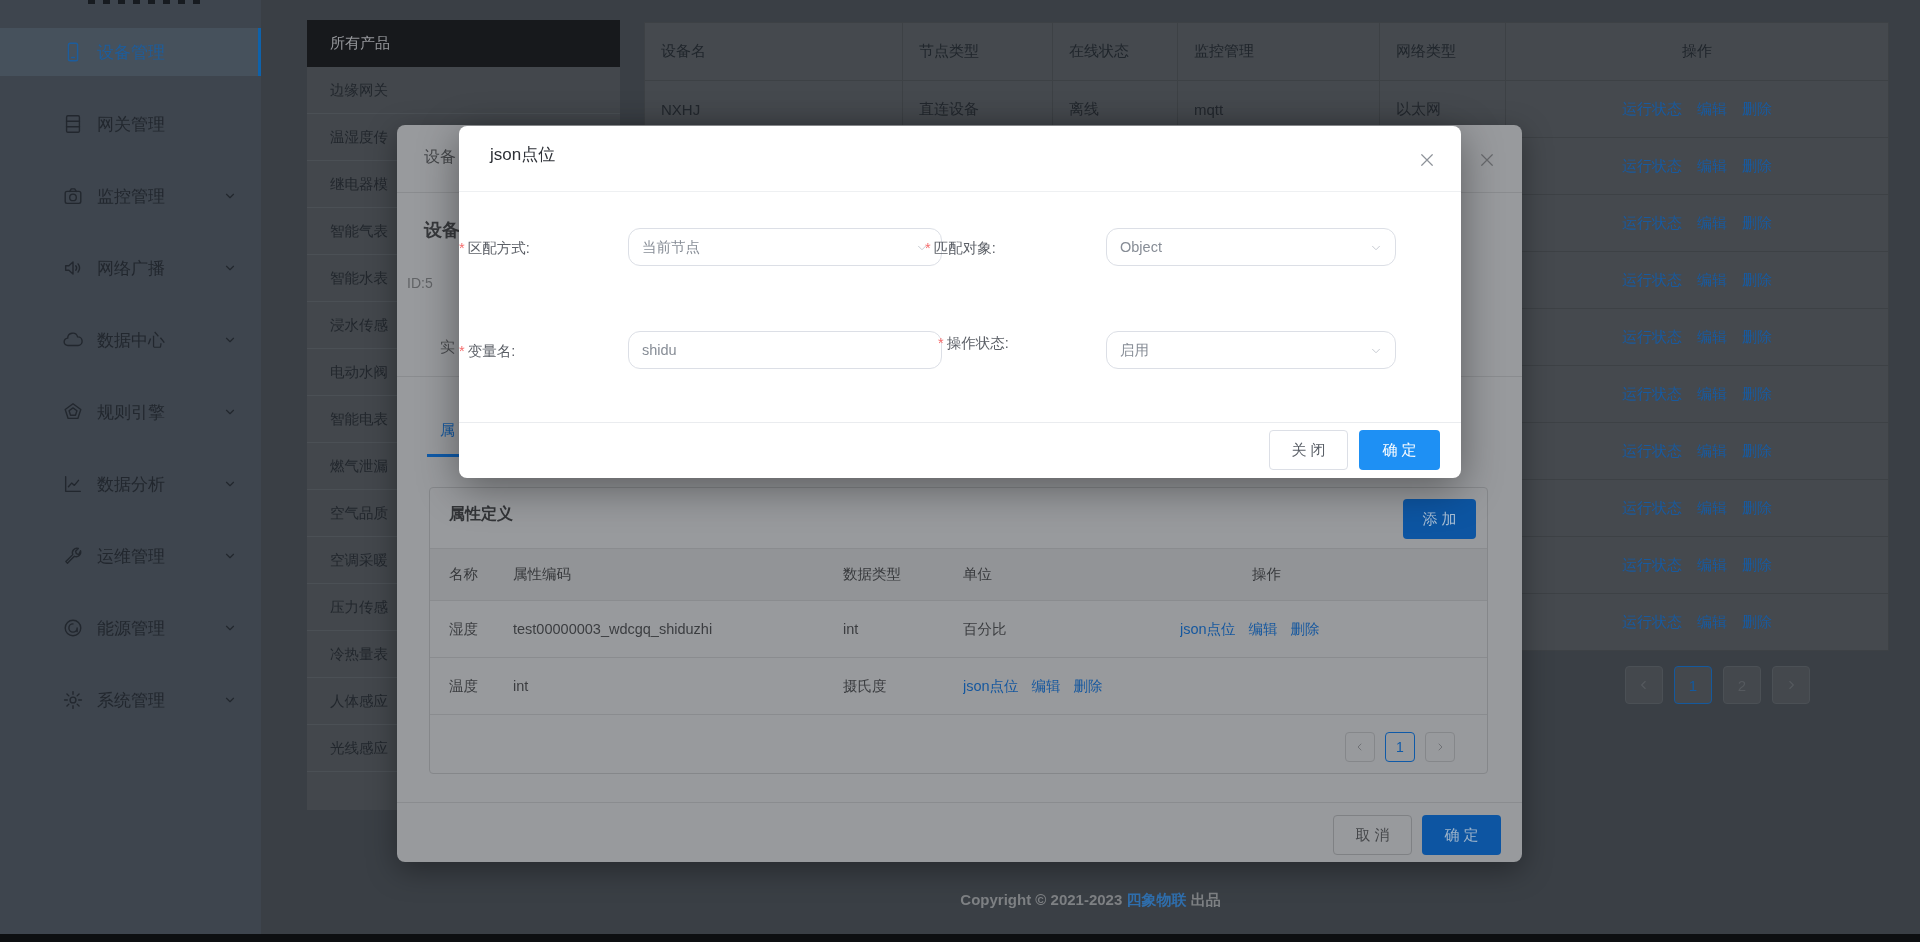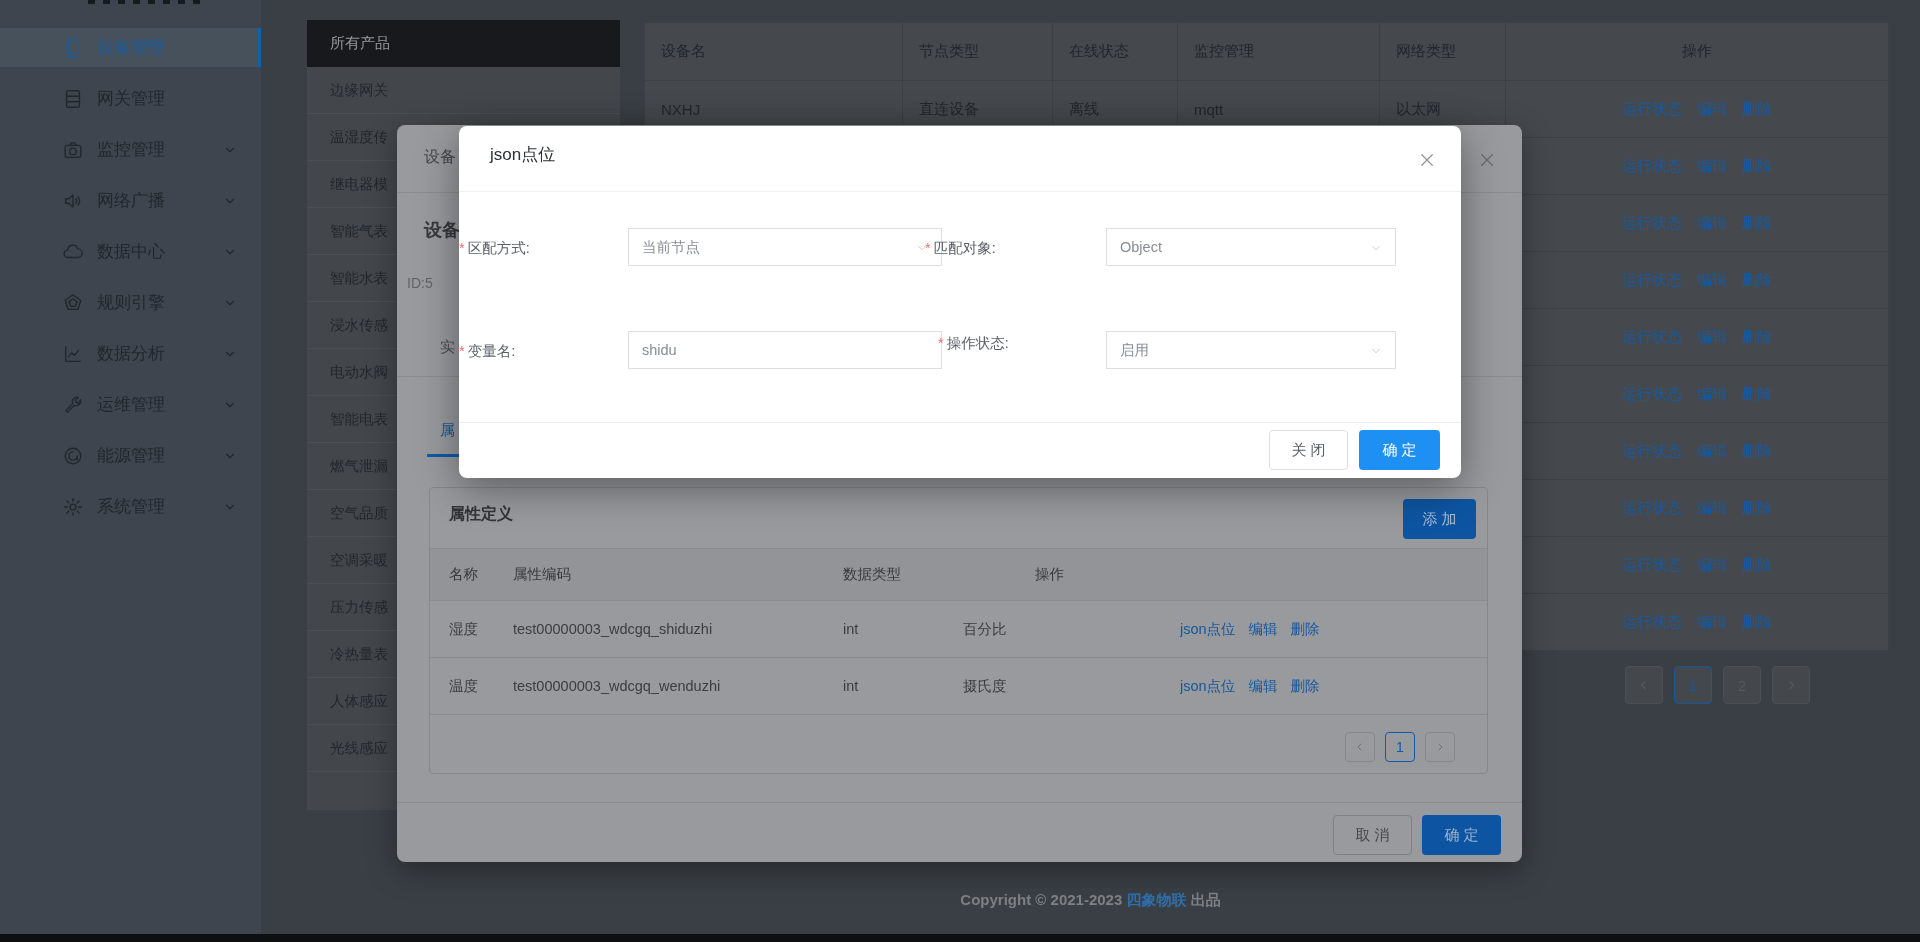--- a/index.html
+++ b/index.html
@@ -10,21 +10,21 @@
     font-family:"Liberation Sans","DejaVu Sans",sans-serif;
     -webkit-font-smoothing:antialiased;
   }
   svg { display:block; }
 
   
   #sidebar { position:absolute; left:0; top:0; width:261px; height:942px; background:#3e454e; }
   .logo-clip { position:absolute; left:88px; top:0; width:116px; height:4px;
     background:repeating-linear-gradient(90deg,#171b20 0 7px,transparent 7px 15px); }
   .menu { position:absolute; top:28px; left:0; right:0; }
-  .menu-item { position:relative; height:39px; margin-bottom:12px; display:flex; align-items:center;
+  .menu-item { position:relative; height:48px; margin-bottom:24px; display:flex; align-items:center;
     padding-left:62px; color:#22272e; font-size:17px; cursor:pointer; }
   .menu-item .mi-icon { width:22px; height:22px; margin-right:13px; }
   .menu-item .mi-icon svg { width:22px; height:22px; stroke:currentColor; fill:none;
     stroke-width:1.5; stroke-linecap:round; stroke-linejoin:round; }
   .menu-item .chev { position:absolute; right:24px; width:14px; height:14px; }
   .menu-item .chev svg { width:14px; height:14px; stroke:currentColor; fill:none; stroke-width:2;
     stroke-linecap:round; stroke-linejoin:round; }
   .menu-item.active { background:#46515c; color:#1c5d9d; }
   .menu-item.active::after { content:''; position:absolute; right:0; top:0; bottom:0; width:3px; background:#0e62ab; }
 
@@ -107,21 +107,21 @@
   
   #modal-json { position:absolute; left:459px; top:126px; width:1002px; height:352px;
     background:#ffffff; border-radius:8px; box-shadow:0 10px 40px rgba(0,0,0,.4); }
   .m2-title { position:absolute; left:31px; top:17px; font-size:17px; font-weight:500; color:#2e3137; }
   .m2-close { position:absolute; right:25px; top:25px; width:18px; height:18px; cursor:pointer; }
   .m2-close svg { stroke:#8d9299; }
   .m2-hdiv { position:absolute; top:65px; left:0; right:0; height:1px; background:#eef0f2; }
   .fi-label { position:absolute; height:40px; line-height:40px; text-align:left;
     font-size:14.5px; color:#5b5f66; white-space:nowrap; }
   .fi-label .req { color:#f56c6c; margin-right:3px; }
-  .fi-field { position:absolute; height:38px; border:1px solid #dcdfe6; border-radius:0;
+  .fi-field { position:absolute; height:38px; border:1px solid #dcdfe6; border-radius:12px;
     padding-left:13px; line-height:36px; font-size:14.5px; color:#878d96; background:#fff; cursor:pointer; }
   .fi-chev { position:absolute; right:12px; top:12px; width:14px; height:14px; }
   .fi-chev svg { width:14px; height:14px; stroke:#c3c7cf; fill:none; stroke-width:1.6; stroke-linecap:round; stroke-linejoin:round; }
   .m2-fdiv { position:absolute; top:296px; left:0; right:0; height:1px; background:#eaecef; }
   .m2-btn { position:absolute; top:304px; height:40px; border-radius:4px; font-size:15px;
     display:flex; align-items:center; justify-content:center; cursor:pointer; }
   .m2-close-btn { left:810px; width:79px; border:1px solid #dcdfe6; color:#595e66; background:#fff; }
   .m2-ok-btn { left:900px; width:81px; background:#1e90f4; color:#fff; }
 </style>
 </head>
@@ -499,40 +499,40 @@
     <div class="m1-tabline"></div>
 
     <div class="attr-panel">
       <div class="ap-title">属性定义</div>
       <div class="ap-add">添 加</div>
 
       <div class="ap-thead ap-grid">
         <div>名称</div>
         <div>属性编码</div>
         <div>数据类型</div>
+        <div>单位</div>
         <div class="ap-op-head">操作</div>
       </div>
 
       <div class="ap-rows">
 
           <div class="ap-row ap-grid">
             <div>湿度</div>
             <div>test00000003_wdcgq_shiduzhi</div>
             <div>int</div>
             <div>百分比</div>
             <div class="ap-ops">
               <span>json点位</span>
               <span>编辑</span>
               <span>删除</span>
             </div>
           </div>
 
           <div class="ap-row ap-grid">
             <div>温度</div>
-            <div>test00000003_wdcgq_wenduzhi</div>
             <div>int</div>
             <div>摄氏度</div>
             <div class="ap-ops">
               <span>json点位</span>
               <span>编辑</span>
               <span>删除</span>
             </div>
           </div>
 
       </div>

